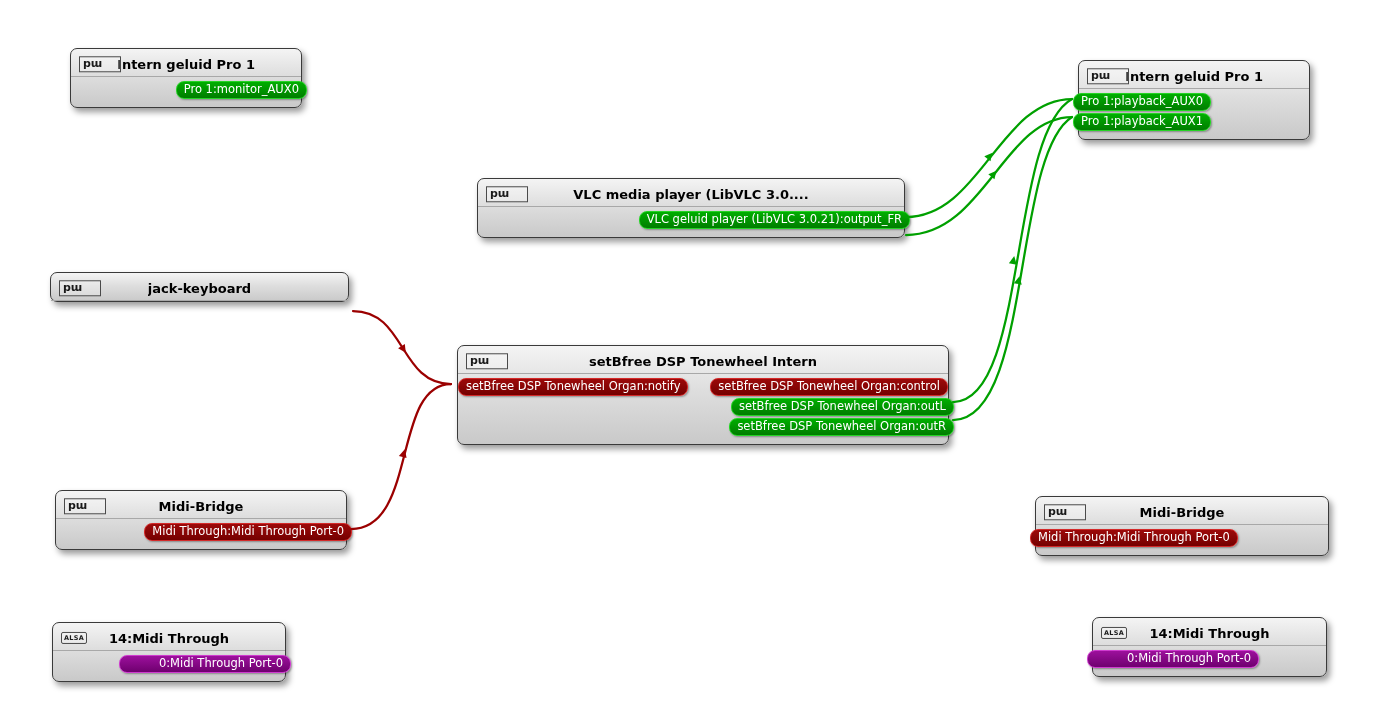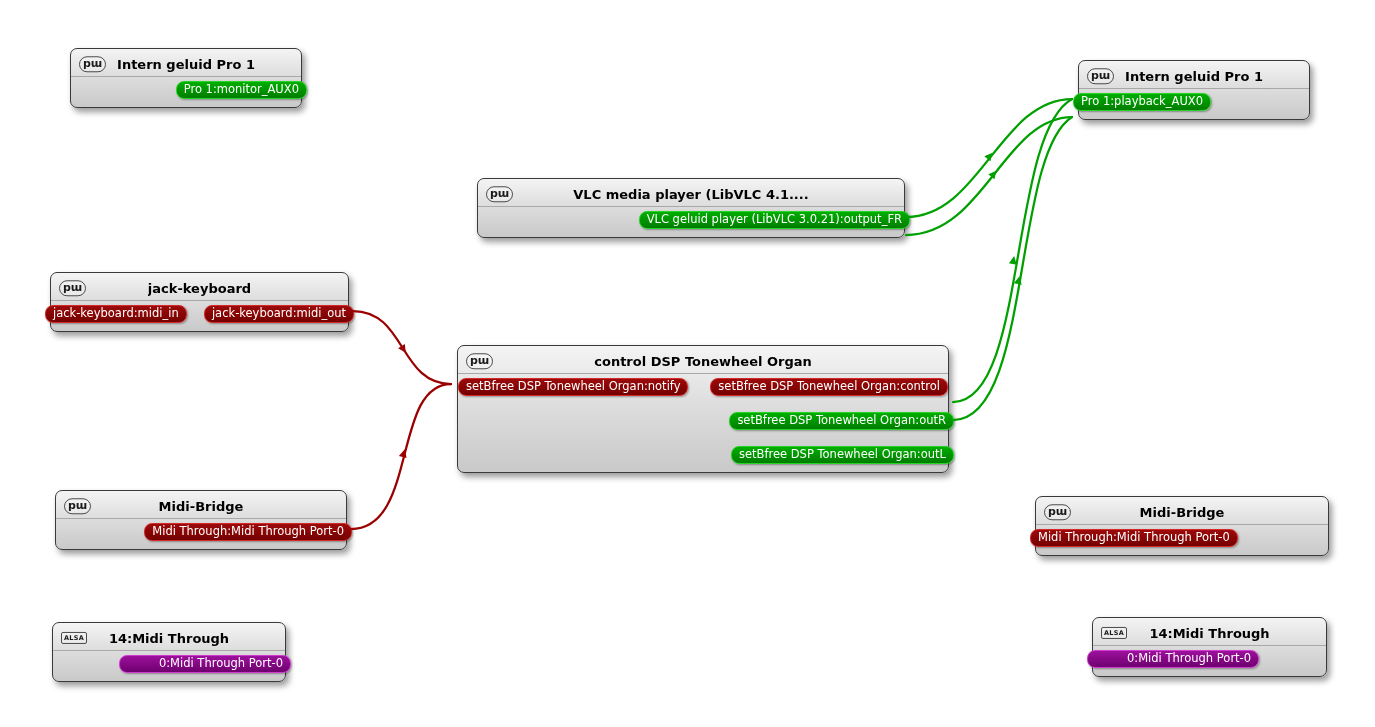--- a/index.html
+++ b/index.html
@@ -18,24 +18,24 @@
     height:24px;
     padding:3px 26px 0 26px;
     display:flex; align-items:center; justify-content:center;
     border-bottom:1px solid #a8a8a8;
   }
   .node-title { font-size:13px; font-weight:bold; color:#000; white-space:nowrap; overflow:hidden; }
   .node-icon {
     position:absolute; left:8px; top:50%; transform:translateY(-42%);
     color:#1a1a1a; border:1px solid #4a4a4a; background:rgba(255,255,255,0.25);
   }
-  .icon-pw { font:bold 11px "DejaVu Sans", sans-serif; border-radius:8px; padding:0 3px 1px 3px; }
+  .icon-pw { font:bold 11px "DejaVu Sans", sans-serif; border-radius:0; padding:0 18px 1px 3px; }
   .icon-alsa { font:bold 6.5px "DejaVu Sans", sans-serif; letter-spacing:0.3px; border-radius:2px; padding:1px 2px; }
 
-  .ports { padding:4px 0 8px 0; display:flex; flex-direction:column; gap:16px; }
+  .ports { padding:4px 0 8px 0; display:flex; flex-direction:column; gap:2px; }
   .port-row { display:flex; justify-content:space-between; align-items:center; }
   .port-row.out-only { justify-content:flex-end; }
   .port-row.in-only { justify-content:flex-start; }
 
   .port {
     height:16px; line-height:15px;
     font-size:11.5px; color:#ffffff;
     padding:0 7px;
     border-radius:8px;
     white-space:nowrap;
@@ -74,63 +74,60 @@
 
   <div class="node" style="left:1078px;top:60px;width:230px;">
     <div class="node-header">
       <span class="node-icon icon-pw">pɯ</span>
       <span class="node-title">Intern geluid Pro 1</span>
     </div>
     <div class="ports">
       <div class="port-row in-only">
         <span class="port input audio">Pro 1:playback_AUX0</span>
       </div>
+      <div class="port-row in-only">
+        <span class="port input audio">Pro 1:playback_AUX1</span>
+      </div>
     </div>
   </div>
 
   <div class="node" style="left:477px;top:178px;width:426px;">
     <div class="node-header">
       <span class="node-icon icon-pw">pɯ</span>
-      <span class="node-title">VLC media player (LibVLC 4.1....</span>
+      <span class="node-title">VLC media player (LibVLC 3.0....</span>
     </div>
     <div class="ports">
       <div class="port-row out-only">
         <span class="port output audio">VLC geluid player (LibVLC 3.0.21):output_FR</span>
       </div>
     </div>
   </div>
 
   <div class="node" style="left:50px;top:272px;width:297px;">
     <div class="node-header">
       <span class="node-icon icon-pw">pɯ</span>
       <span class="node-title">jack-keyboard</span>
     </div>
-    <div class="ports">
-      <div class="port-row">
-        <span class="port input midi">jack-keyboard:midi_in</span>
-        <span class="port output midi">jack-keyboard:midi_out</span>
-      </div>
-    </div>
   </div>
 
   <div class="node" style="left:457px;top:345px;width:490px;">
     <div class="node-header">
       <span class="node-icon icon-pw">pɯ</span>
-      <span class="node-title">control DSP Tonewheel Organ</span>
+      <span class="node-title">setBfree DSP Tonewheel Intern</span>
     </div>
     <div class="ports">
       <div class="port-row">
         <span class="port output midi">setBfree DSP Tonewheel Organ:notify</span>
         <span class="port input midi">setBfree DSP Tonewheel Organ:control</span>
       </div>
       <div class="port-row out-only">
-        <span class="port output audio">setBfree DSP Tonewheel Organ:outR</span>
+        <span class="port output audio">setBfree DSP Tonewheel Organ:outL</span>
       </div>
       <div class="port-row out-only">
-        <span class="port output audio">setBfree DSP Tonewheel Organ:outL</span>
+        <span class="port output audio">setBfree DSP Tonewheel Organ:outR</span>
       </div>
     </div>
   </div>
 
   <div class="node" style="left:55px;top:490px;width:290px;">
     <div class="node-header">
       <span class="node-icon icon-pw">pɯ</span>
       <span class="node-title">Midi-Bridge</span>
     </div>
     <div class="ports">

